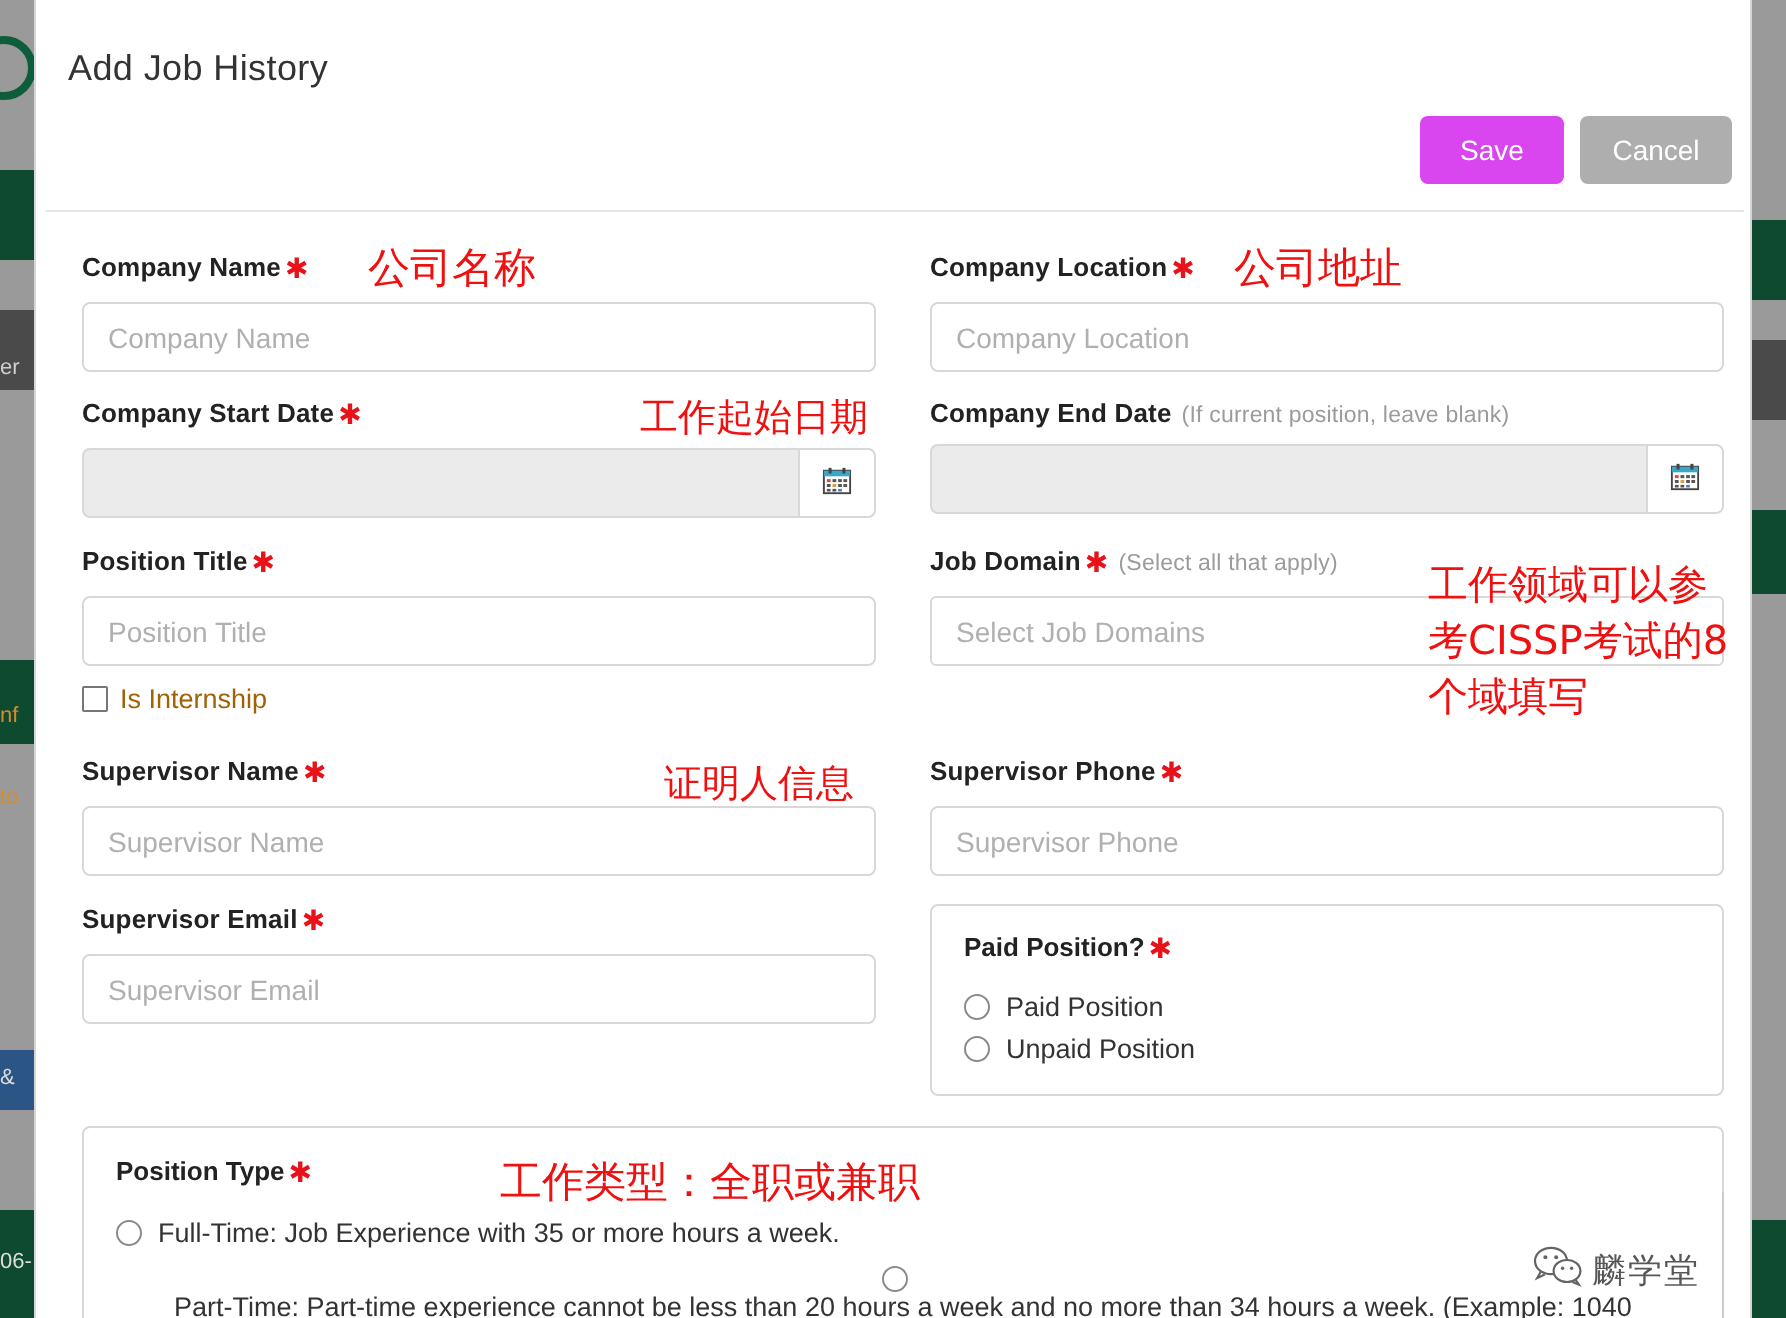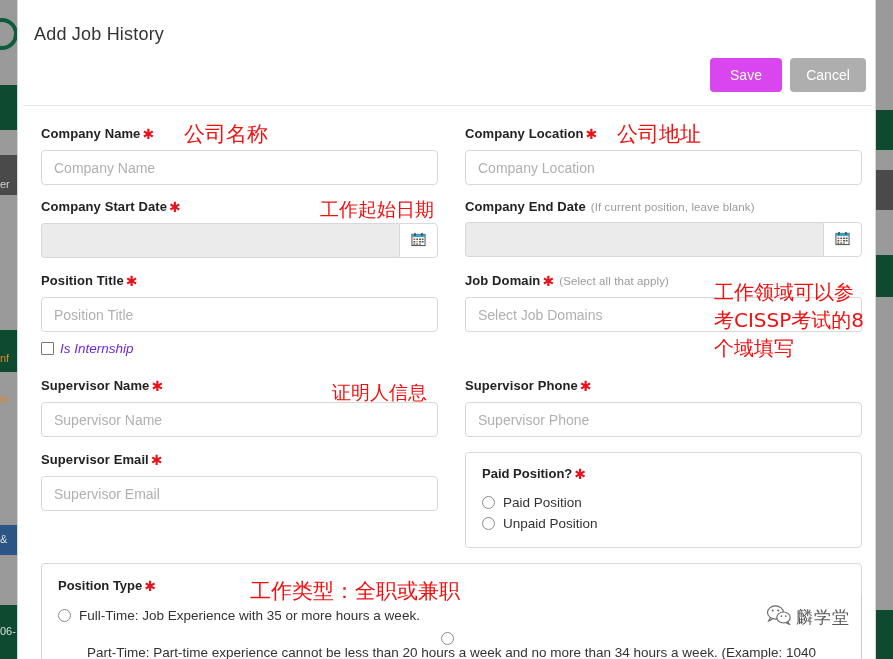--- a/index.html
+++ b/index.html
@@ -190,21 +190,21 @@
     margin-top: 9px;
   }
   .cbx {
     width: 13px; height: 13px;
     border: 1px solid #767676;
     background: #fff;
     border-radius: 1px;
     margin-right: 6px;
     flex: none;
   }
-  .cbx-lbl { font-size: 13.5px; color: #6d28d9; font-style: italic; }
+  .cbx-lbl { font-size: 13.5px; color: #a16207; }
 
   
   .panel {
     position: absolute;
     border: 1px solid #d8d8d8;
     border-radius: 4px;
     background: #ffffff;
   }
   .panel-title {
     font-size: 13px;
@@ -237,21 +237,21 @@
     color: #f01010;
     font-family: "DejaVu Sans", sans-serif;
     white-space: pre;
     line-height: 1.25;
   }
 
   
   .watermark {
     position: absolute;
     left: 766px;
-    top: 604px;
+    top: 622px;
     display: flex;
     align-items: center;
     color: #3a3a3a;
     opacity: .85;
   }
   .wm-text {
     font-size: 17px;
     font-family: "DejaVu Sans", sans-serif;
     margin-left: 4px;
     letter-spacing: 1px;

